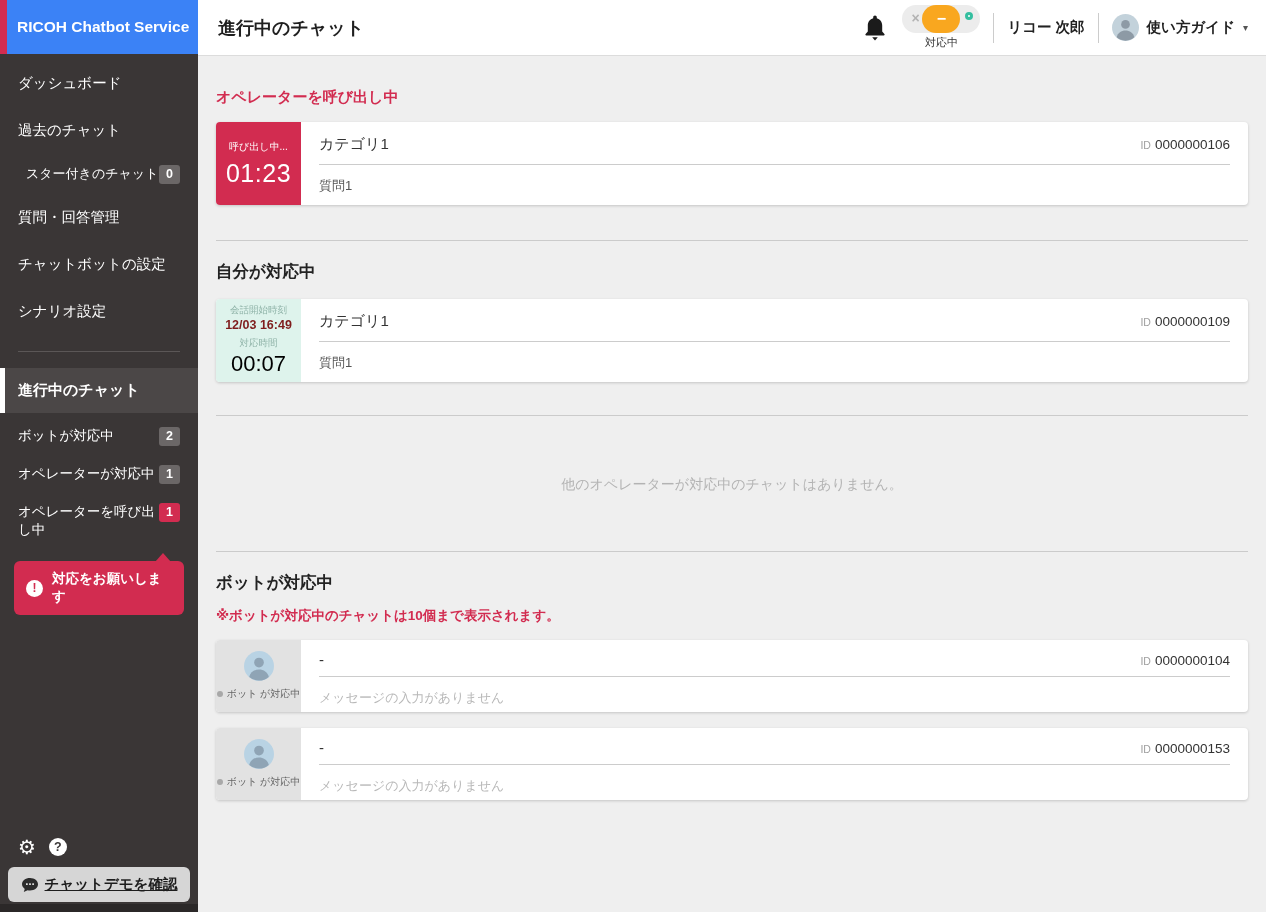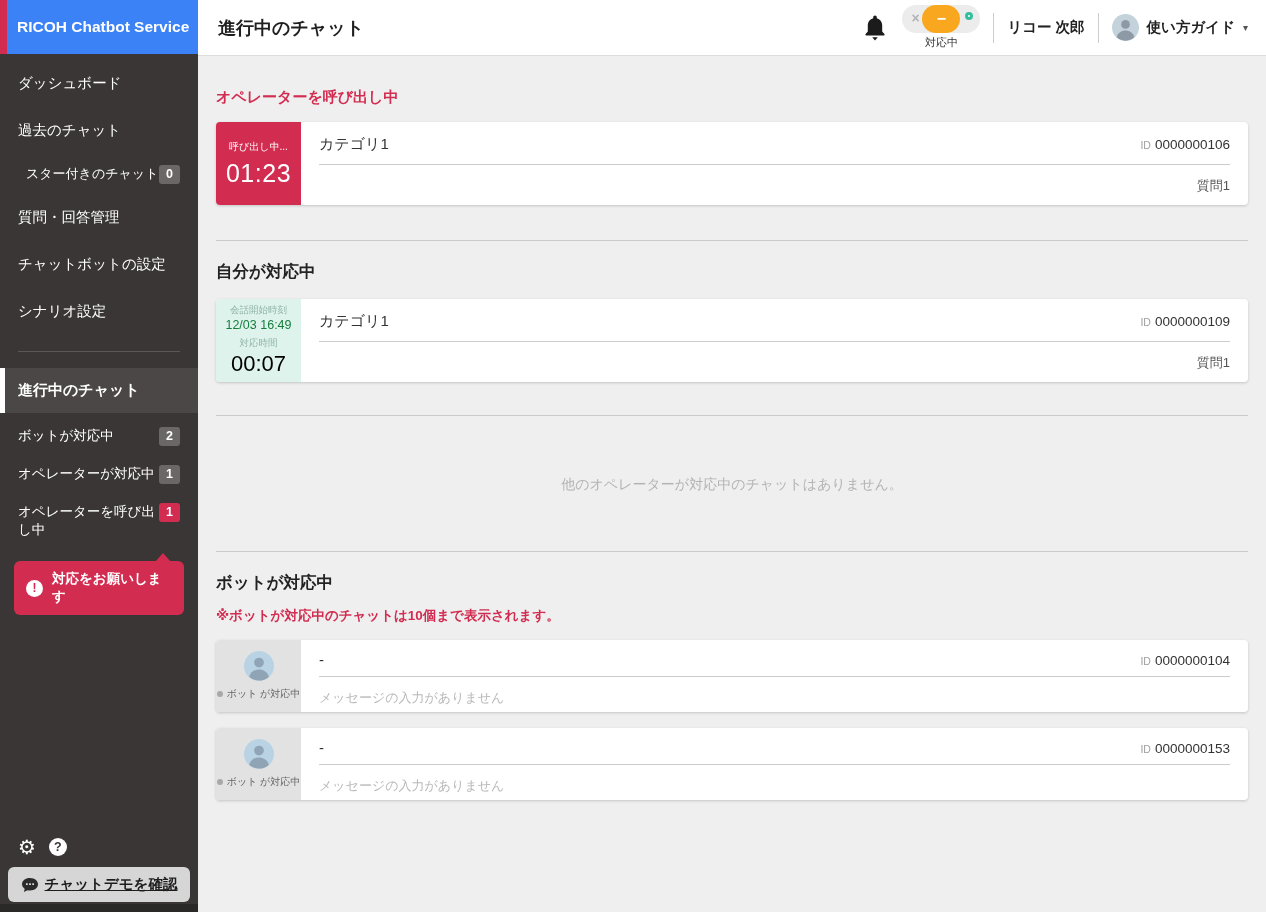--- a/index.html
+++ b/index.html
@@ -111,42 +111,42 @@
   .card {
     display:flex; background:#fff; border-radius:4px; overflow:hidden;
     box-shadow:0 1px 3px rgba(0,0,0,.18); cursor:pointer;
   }
   .card-side { width:85px; flex:none; display:flex; flex-direction:column; align-items:center; justify-content:center; }
   .side-crimson { background:#d22c50; color:#fff; gap:5px; }
   .timer-label { font-size:10px; }
   .timer-value { font-size:25px; letter-spacing:.5px; }
   .side-mint { background:#def3ec; }
   .mini-label { font-size:9.5px; color:#8fb3a8; }
-  .start-value { font-size:12.5px; font-weight:normal; color:#15803d; margin:1px 0 5px; }
+  .start-value { font-size:12.5px; font-weight:bold; color:#7f1d1d; margin:1px 0 5px; }
   .duration-value { font-size:22px; color:#000000; margin-top:1px; }
   .side-gray { background:#e2e2e2; gap:6px; }
   .bot-status { display:flex; align-items:center; gap:4px; font-size:10px; color:#666; }
   .bot-dot { width:6px; height:6px; border-radius:50%; background:#a8a8a8; }
   .card-body { flex:1; min-width:0; padding:13px 18px 0; }
   .title-row {
     display:flex; justify-content:space-between; align-items:baseline;
     border-bottom:1px solid #ccc; padding-bottom:10px;
   }
   .card-title { font-size:15px; color:#333; }
   .id-group { font-size:13.5px; color:#333; white-space:nowrap; }
   .id-label { font-size:10.5px; color:#9e9e9e; margin-right:4px; }
   .card-sub { padding-top:12px; font-size:13px; color:#555; }
   .msg-placeholder { color:#b8b8b8; }
   .empty-text { margin:60px 0 0; text-align:center; font-size:14px; color:#b3b3b3; }
   .note-red { margin:13px 0 0; font-size:13.5px; font-weight:bold; color:#d22c50; }
 
   .mt15 { margin-top:15px; } .mt16 { margin-top:16px; }
   .mt20 { margin-top:20px; } .mt21 { margin-top:21px; }
   .mt33 { margin-top:33px; } .mt35 { margin-top:35px; } .mt57 { margin-top:57px; }
-  .h83 { height:83px;text-align:right; } .h72 { height:72px; }
+  .h83 { height:83px; } .h72 { height:72px; }
 </style>
 </head>
 <body>
 
 <nav class="sidebar">
   <div class="logo-block">
     <span class="logo-accent"></span>
     <span>RICOH Chatbot Service</span>
   </div>
 

